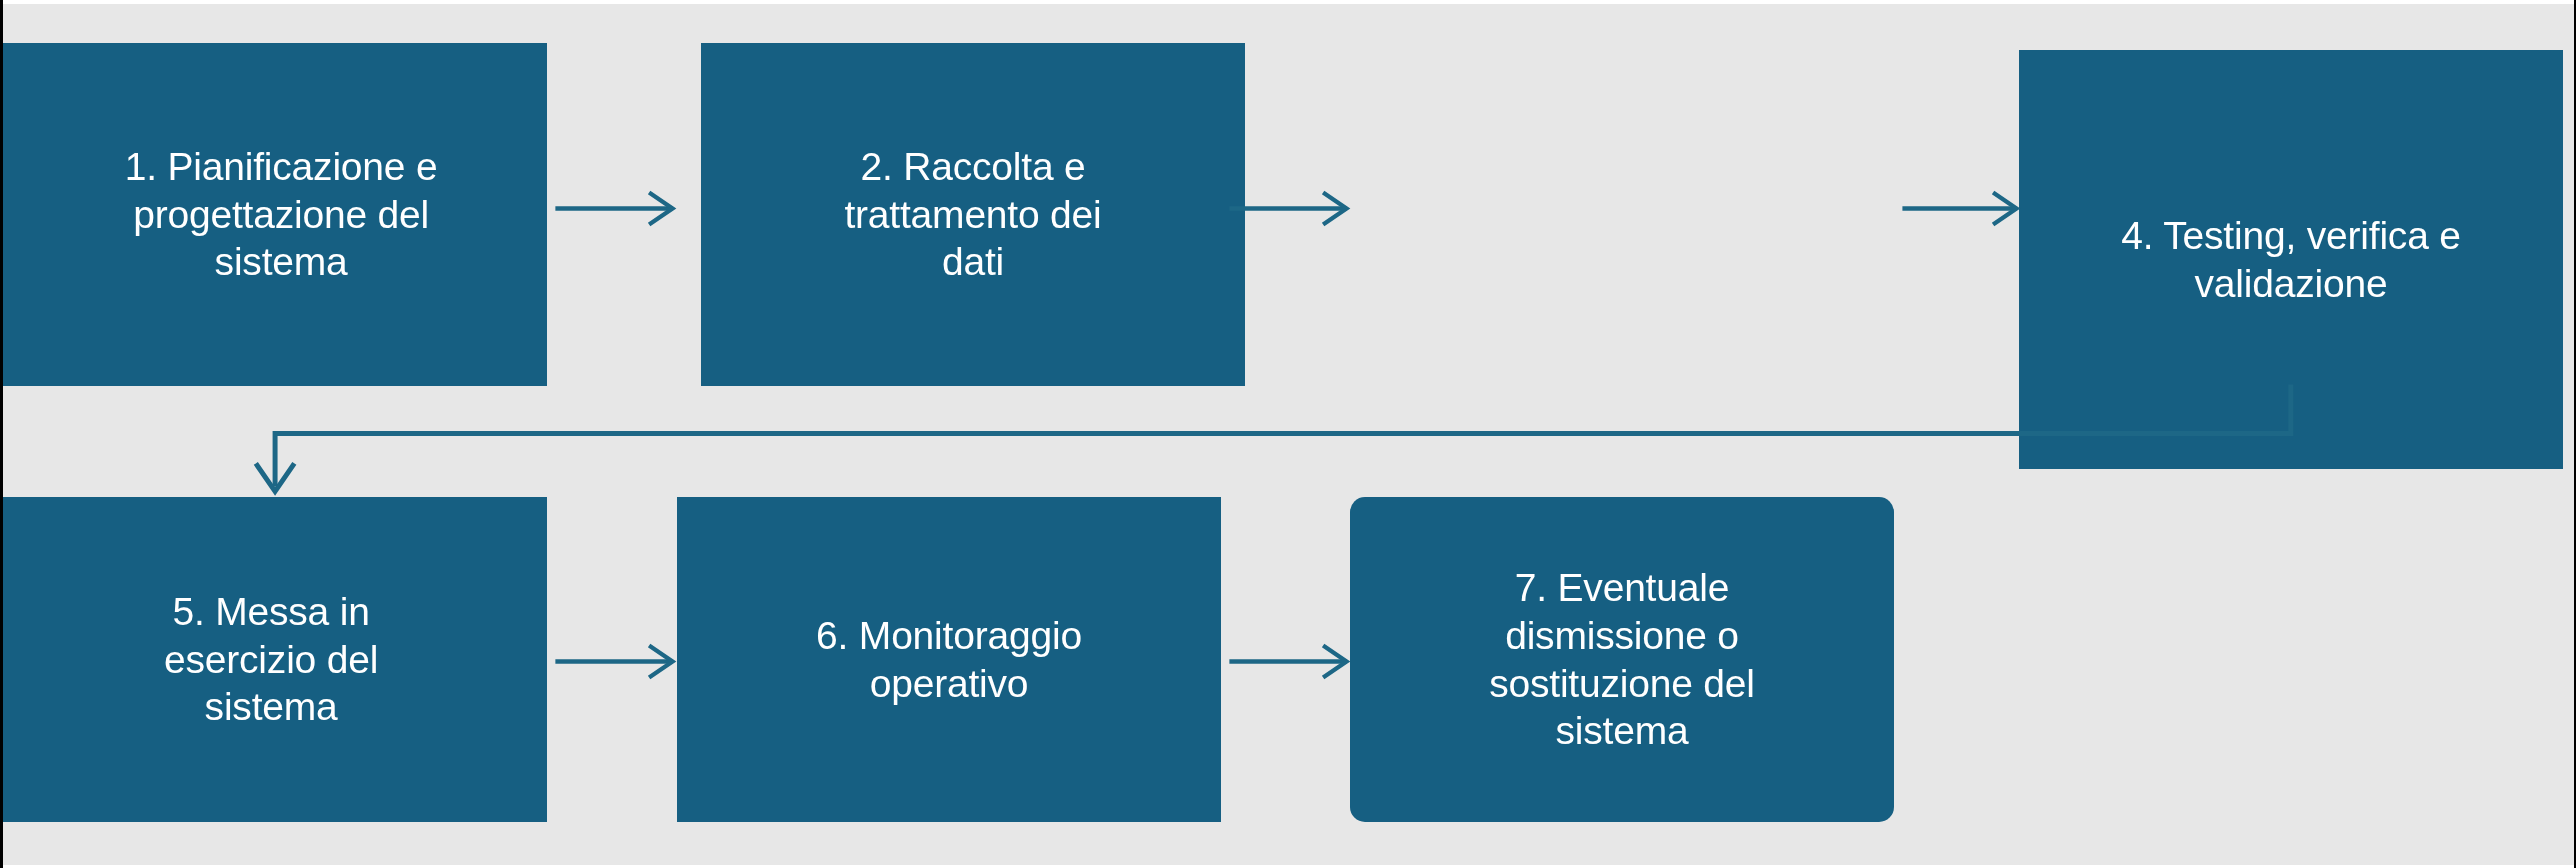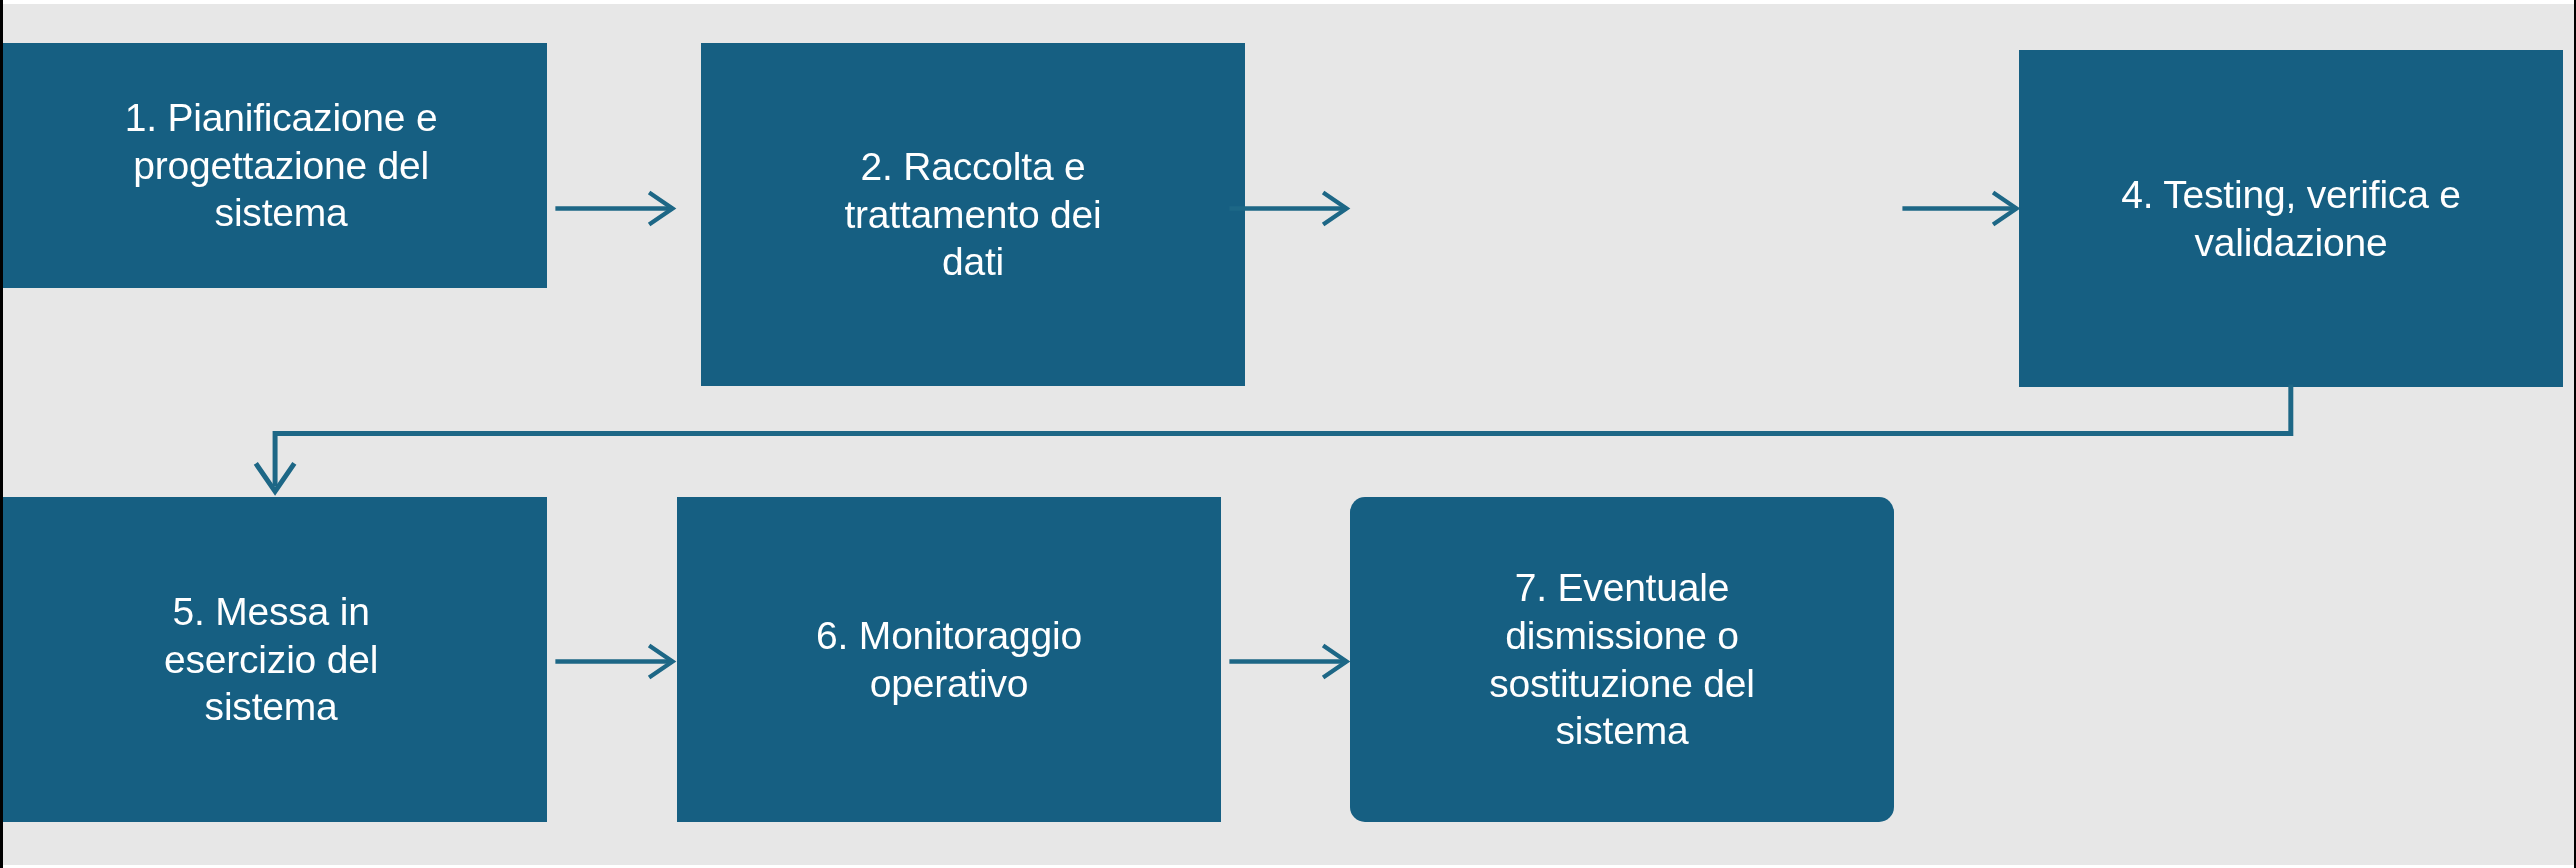--- a/index.html
+++ b/index.html
@@ -66,34 +66,34 @@
 </style>
 </head>
 <body>
 
 <div id="canvas">
 
   <div class="slide-field"></div>
   <div class="edge-rule left"></div>
   <div class="edge-rule right"></div>
 
-  <div class="node" style="left:3.1px;top:43px;width:544px;height:245px;padding-left:28px;">
+  <div class="node" style="left:3.1px;top:43px;width:544px;height:343px;padding-left:28px;">
     <span class="node-label">1. Pianificazione e
 progettazione del
 sistema</span>
   </div>
 
   <div class="node" style="left:677px;top:43px;width:544px;height:343px;margin-left:24px;">
     <span class="node-label">2. Raccolta e
 trattamento dei
 dati</span>
   </div>
 
 
-  <div class="node" style="left:2019px;top:50px;width:544px;height:337px;">
+  <div class="node" style="left:2019px;top:50px;width:544px;height:419px;">
     <span class="node-label">4. Testing, verifica e
 validazione</span>
   </div>
 
   <div class="node" style="left:3.1px;top:497px;width:544px;height:325px;padding-left:8px;">
     <span class="node-label">5. Messa in
 esercizio del
 sistema</span>
   </div>
 

